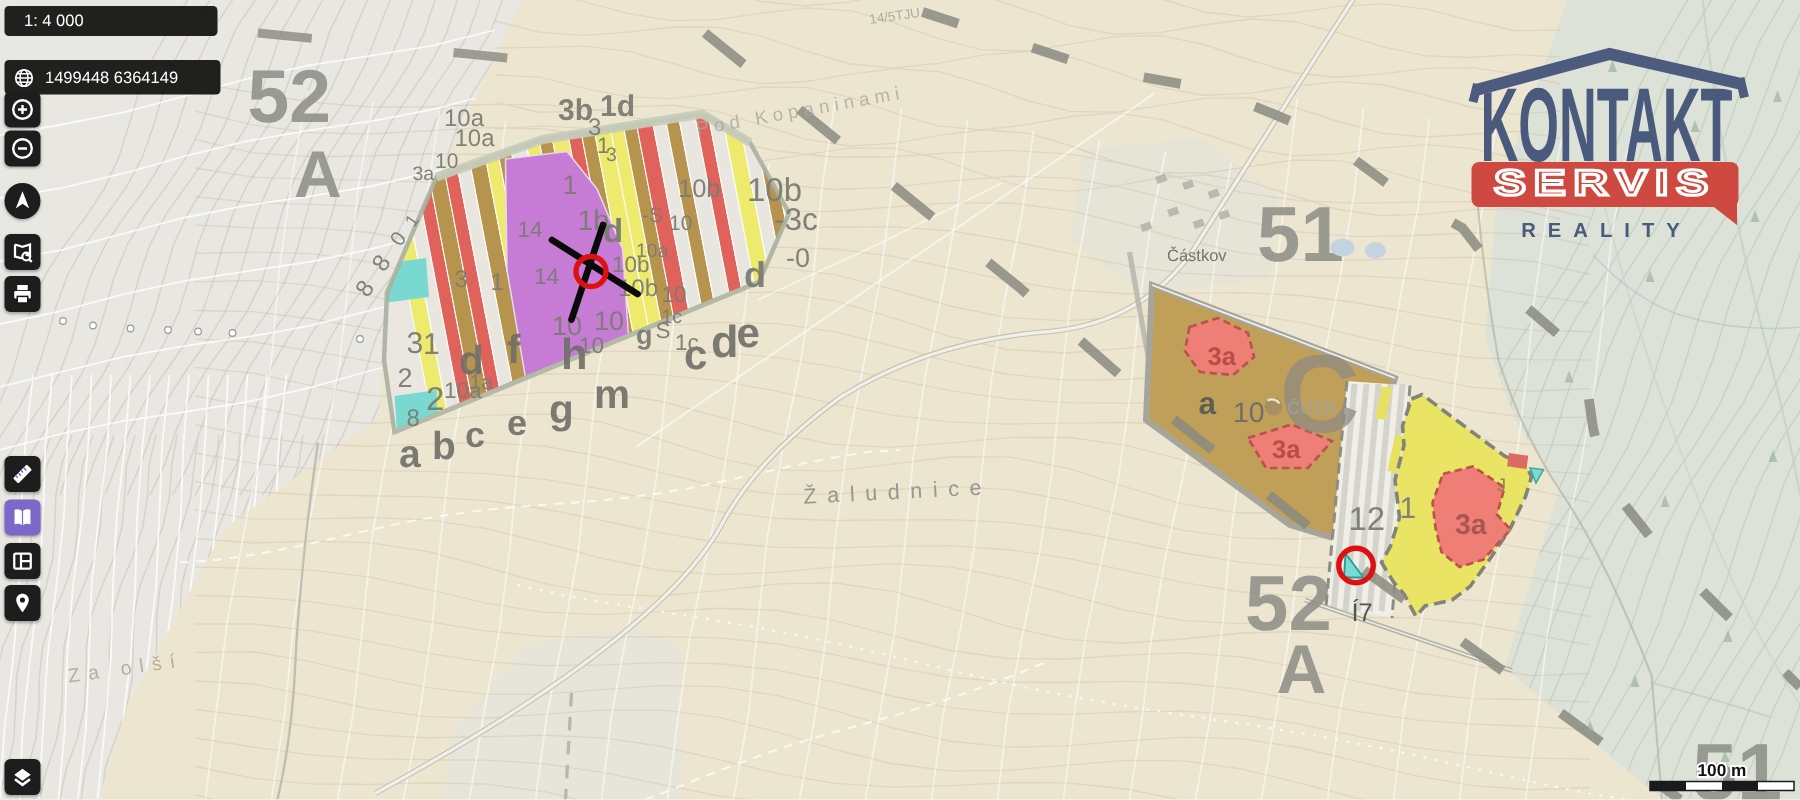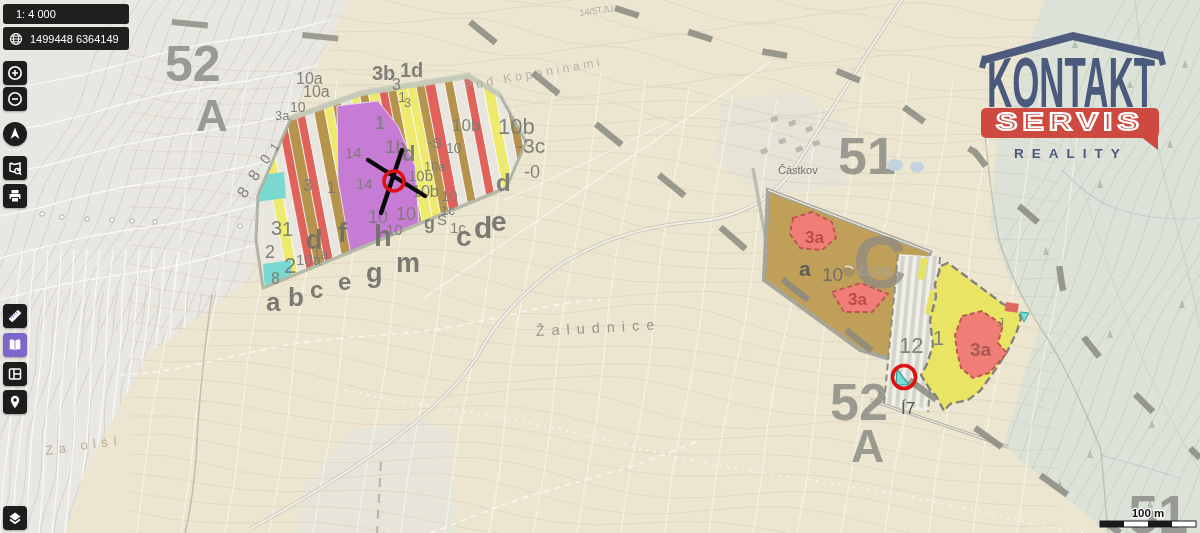--- a/index.html
+++ b/index.html
@@ -455,23 +455,23 @@
 </g>
 
 <g>
 <rect x="1100" y="521" width="96" height="6" fill="#ffffff" stroke="#1a1a1a" stroke-width="1"></rect>
 <rect x="1100" y="521" width="24" height="6" fill="#1a1a1a"></rect>
 <rect x="1148" y="521" width="24" height="6" fill="#1a1a1a"></rect>
 <text x="1148" y="517" text-anchor="middle" font-size="11.5" font-weight="bold" style="font-family:&quot;Liberation Sans&quot;,sans-serif" fill="#111" stroke="#ffffff" stroke-width="2.6" paint-order="stroke">100 m</text>
 </g>
 </svg>
 
-<div style="position:absolute;left:3px;top:4px;width:126px;height:20px;background:rgba(16,16,16,0.93);border-radius:3px;color:#fff;font-size:11px;line-height:20px;padding-left:13px;box-sizing:border-box">1: 4 000</div>
-
-<div style="position:absolute;left:3px;top:27px;width:126px;height:23px;background:rgba(16,16,16,0.93);border-radius:3px;color:#fff;font-size:11px;display:flex;align-items:center;padding-left:6px;box-sizing:border-box"><svg width="14" height="14" viewBox="0 0 16 16" style="margin-right:7px">
+<div style="position:absolute;left:3px;top:4px;width:142px;height:20px;background:rgba(16,16,16,0.93);border-radius:3px;color:#fff;font-size:11px;line-height:20px;padding-left:13px;box-sizing:border-box">1: 4 000</div>
+
+<div style="position:absolute;left:3px;top:40px;width:144px;height:23px;background:rgba(16,16,16,0.93);border-radius:3px;color:#fff;font-size:11px;display:flex;align-items:center;padding-left:6px;box-sizing:border-box"><svg width="14" height="14" viewBox="0 0 16 16" style="margin-right:7px">
         <circle cx="8" cy="8" r="6.3" fill="none" stroke="#fff" stroke-width="1.3"></circle>
         <ellipse cx="8" cy="8" rx="3" ry="6.3" fill="none" stroke="#fff" stroke-width="1.1"></ellipse>
         <path d="M1.8,8 H14.2 M2.6,4.8 H13.4 M2.6,11.2 H13.4" stroke="#fff" stroke-width="1.1"></path>
       </svg>1499448 6364149</div>
 
 <div style="position:absolute;left:3px;top:61px;width:24px;height:24px;background:#1d1d1d;border-radius:4px;display:flex;align-items:center;justify-content:center;box-shadow:0 1px 2px rgba(0,0,0,0.3)">
       <svg width="16" height="16" viewBox="0 0 16 16">
         <circle cx="8" cy="8" r="6.2" fill="none" stroke="#fff" stroke-width="1.6"></circle>
         <path d="M8,5 V11 M5,8 H11" stroke="#fff" stroke-width="1.6"></path>
       </svg>

